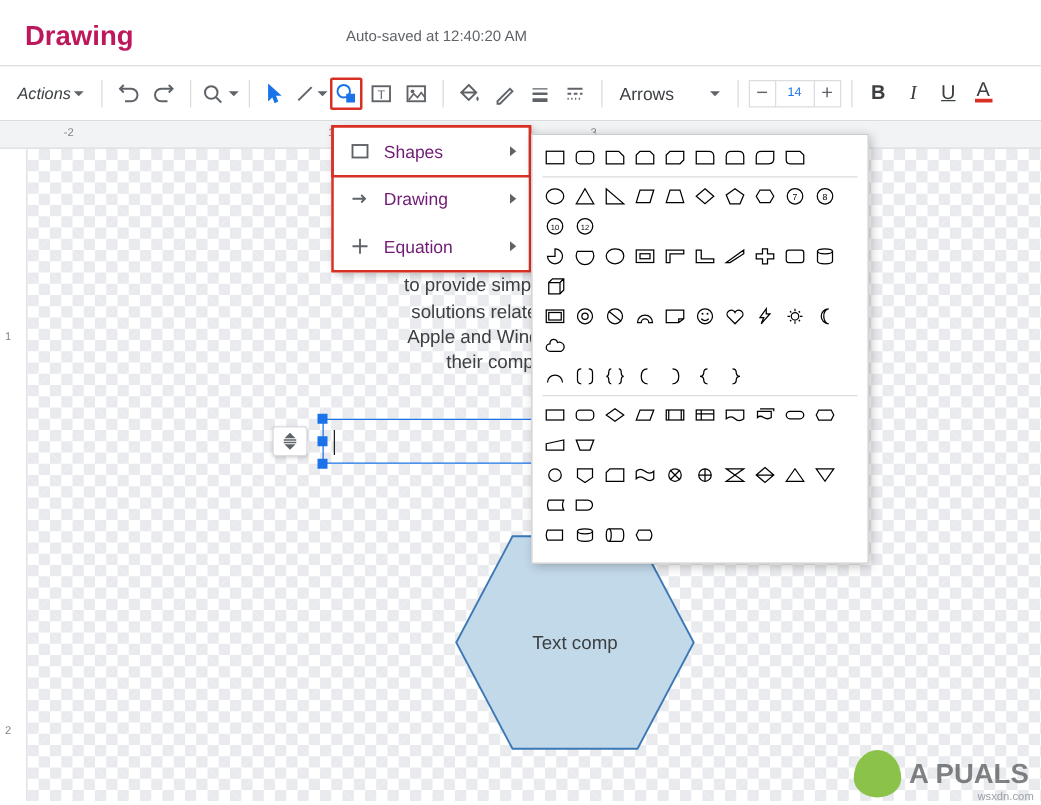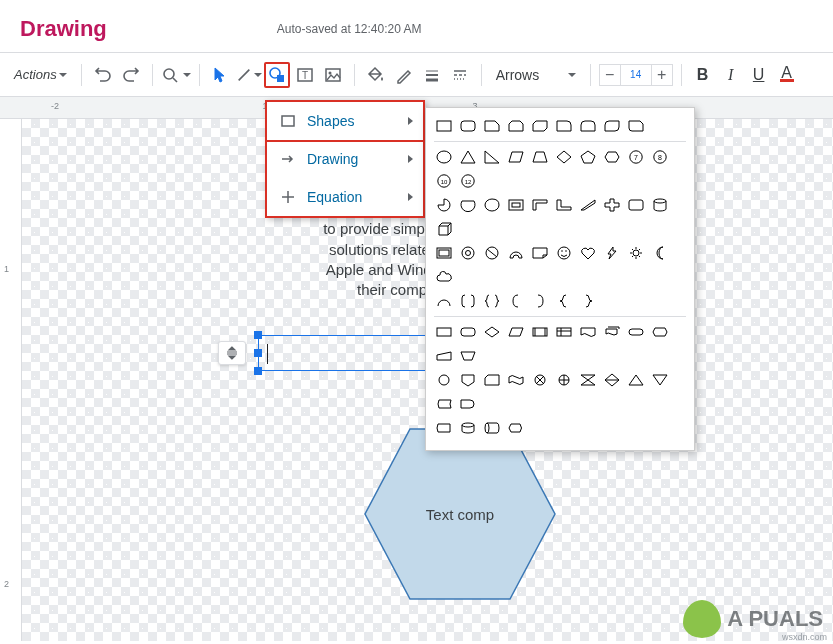--- a/index.html
+++ b/index.html
@@ -226,21 +226,21 @@
     border: 2px solid #d93025;
     box-shadow: 2px 2px 6px rgba(0,0,0,0.25);
     z-index: 50;
   }
   .shape-menu-item {
     display: flex;
     align-items: center;
     gap: 10px;
     padding: 10px 12px;
     font-size: 14px;
-    color: #0369a1;
+    color: #701a75;
     cursor: pointer;
     position: relative;
   }
   .shape-menu-item.highlight {
     border: 2px solid #d93025;
     margin: -2px;
   }
   .shape-menu-item .sm-icon { width: 18px; height: 18px; display:flex; align-items:center; justify-content:center;}
   .shape-menu-item .sm-arrow {
     position: absolute;

